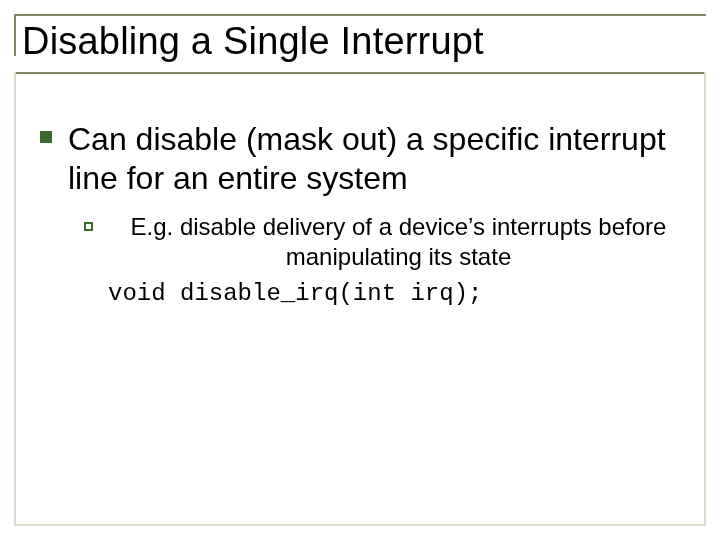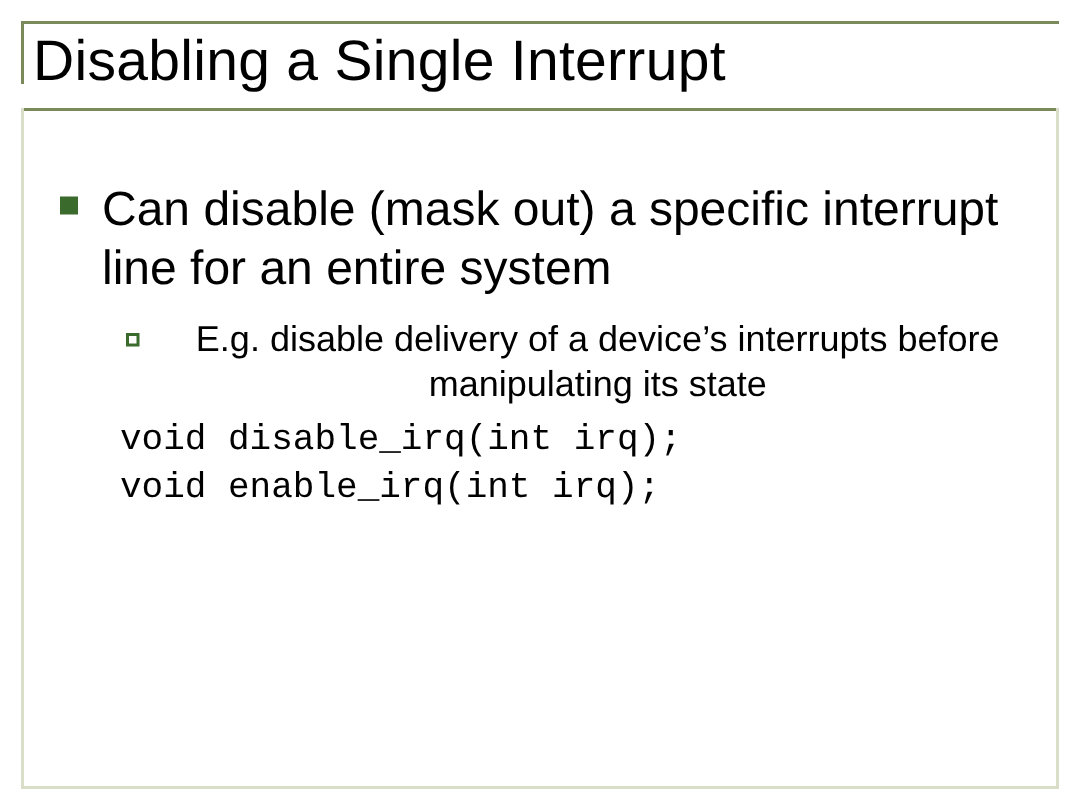--- a/index.html
+++ b/index.html
@@ -91,21 +91,21 @@
     box-sizing: border-box;
     margin-top: 10px;
     margin-right: 14px;
     flex: 0 0 auto;
   }
   .lvl2 .text {
     font-size: 24px;
     line-height: 1.25;
   }
   .code-block {
-    margin-left: 40px;
+    margin-left: 68px;
     margin-top: 4px;
   }
   .code-line {
     font-family: "Courier New", Courier, monospace;
     font-size: 24px;
     line-height: 1.35;
     white-space: pre;
   }
   .frame-left {
     position: absolute;
@@ -157,17 +157,16 @@
 
     <div class="lvl2-wrap">
       <div class="lvl2">
         <div class="bullet"></div>
         <div class="text">E.g. disable delivery of a device’s interrupts before manipulating its state</div>
       </div>
     </div>
 
     <div class="code-block">
       <div class="code-line">void disable_irq(int irq);</div>
-      <div class="code-line">void enable_irq(int irq);</div>
     </div>
 
   </div>
 </div>
 
 </body></html>

